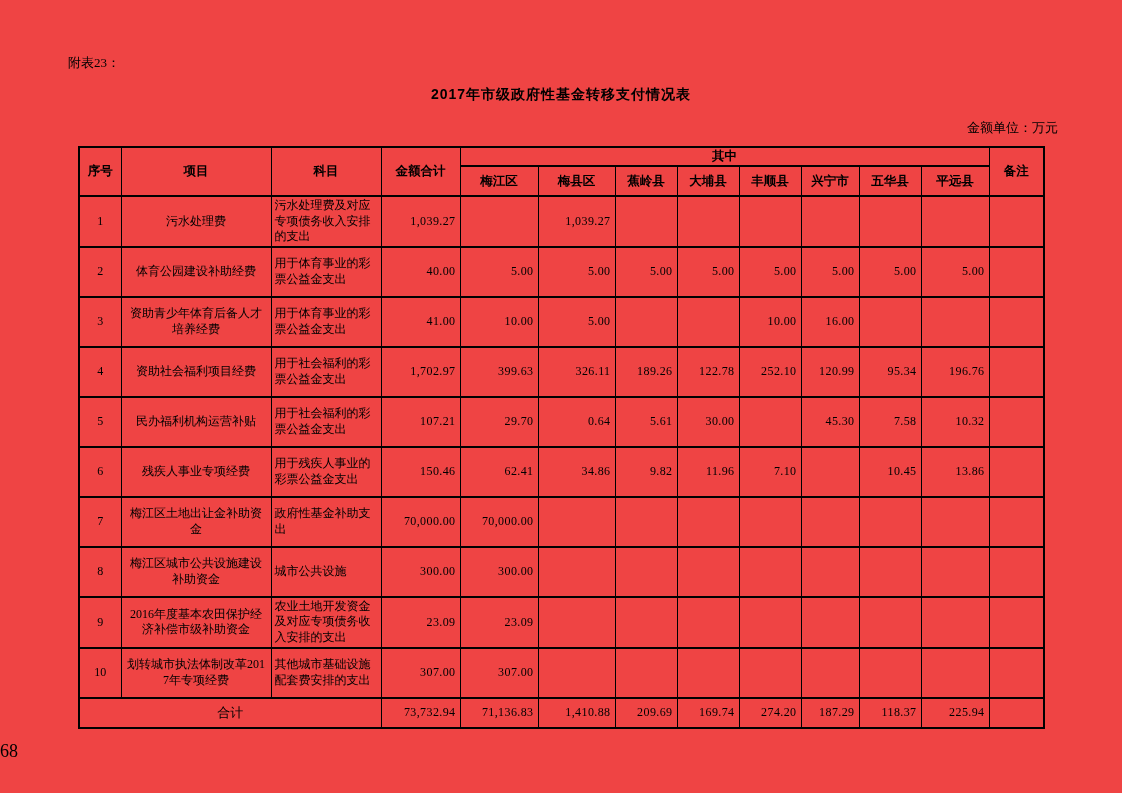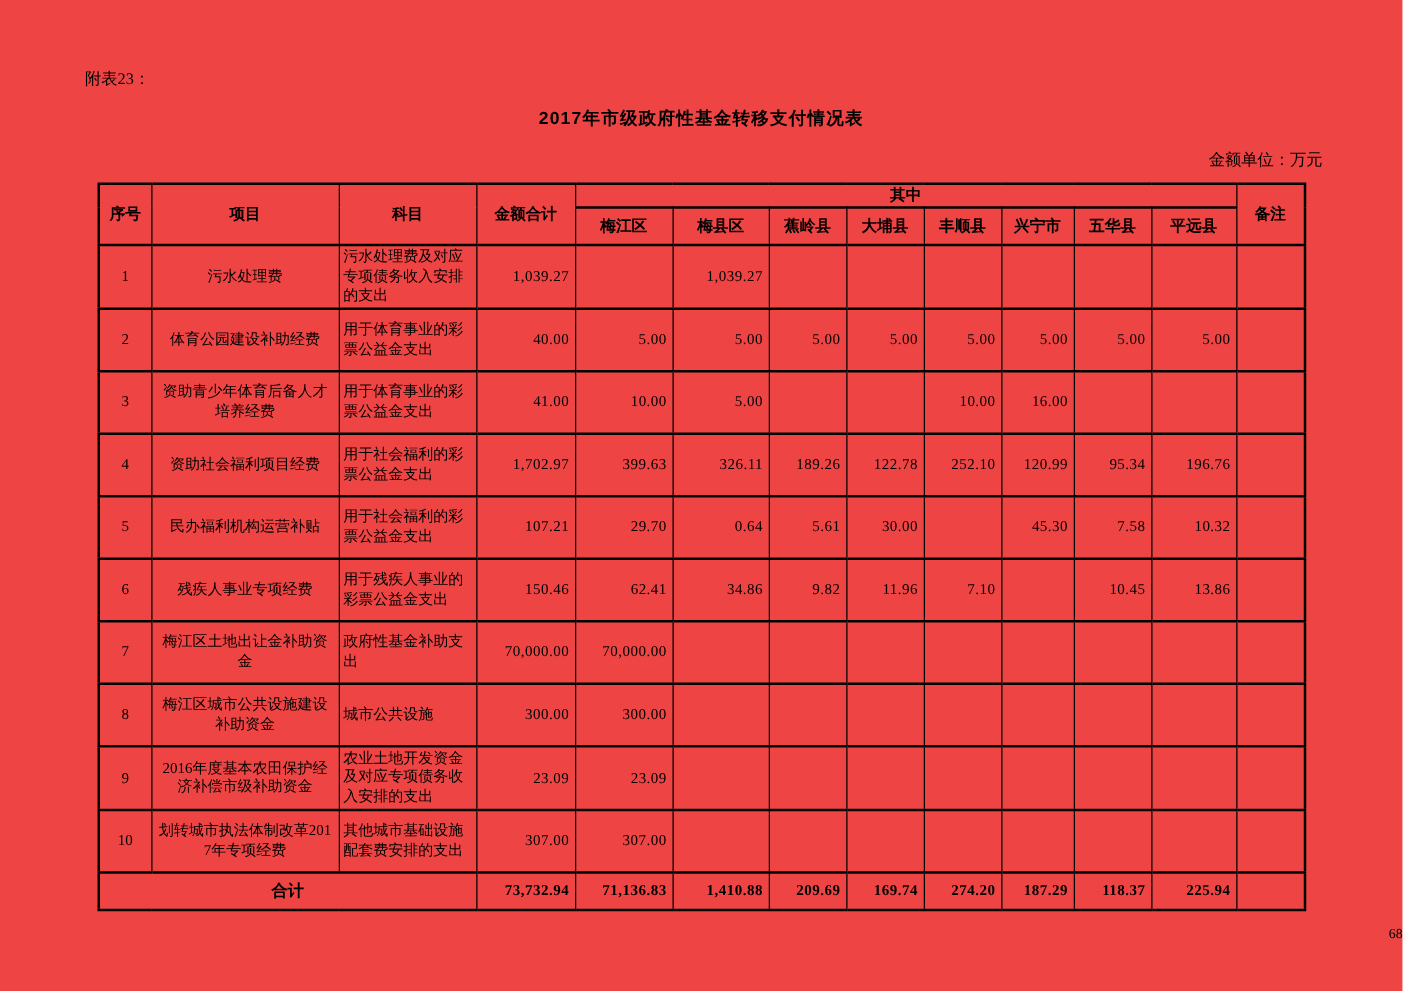--- a/index.html
+++ b/index.html
@@ -54,26 +54,26 @@
   thead tr.h2 { height:30px; }
   tbody tr.data-row { height:50px; }
   tbody tr.total-row { height:30px; }
   td { font-size:12px; }
   td.seq { text-align:center; }
   td.project { text-align:center; word-break:break-all; line-height:1.3; }
   td.project.short { }
   td.subject { text-align:left; word-break:break-all; line-height:1.3; }
   td.num { text-align:right; padding-right:4px; letter-spacing:0.4px; white-space:nowrap; }
   td.remark { text-align:center; }
-  tr.total-row td { font-weight:bold; }
+  tr.total-row td { font-weight:normal; }
   td.total-label { text-align:center; font-size:13px; }
   .pagenum {
     position:absolute; left:0; right:0; top:741px;
-    text-align:right;
-    font-size:11px;
+    text-align:left;
+    font-size:18px;
   }
 </style>
 </head>
 <body>
 
 <div class="page">
 
   <div class="appendix">附表23：</div>
 
   <h1 class="title">2017年市级政府性基金转移支付情况表</h1>

